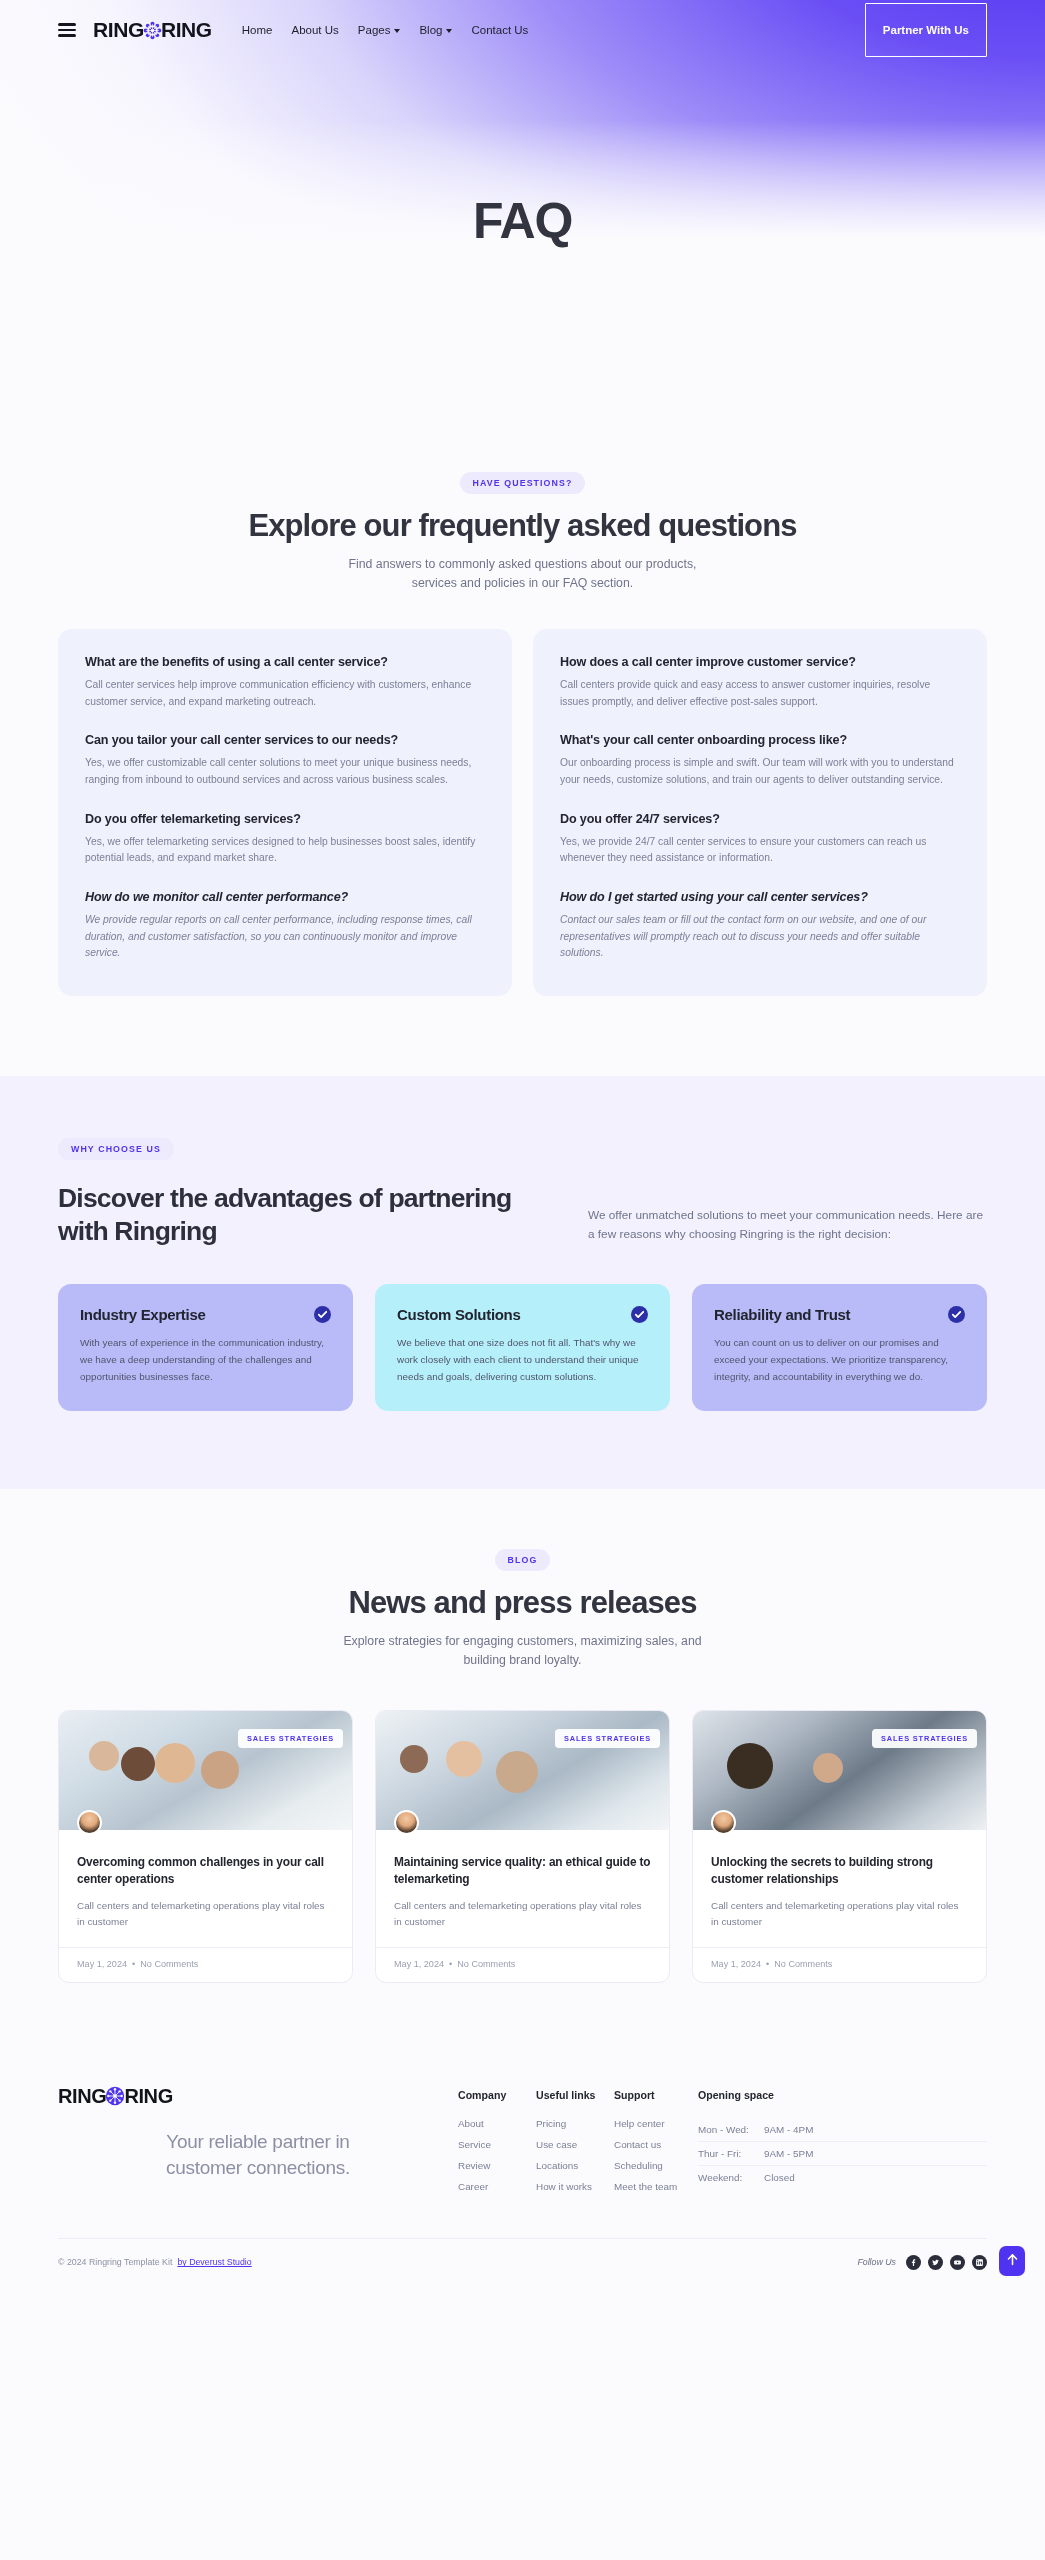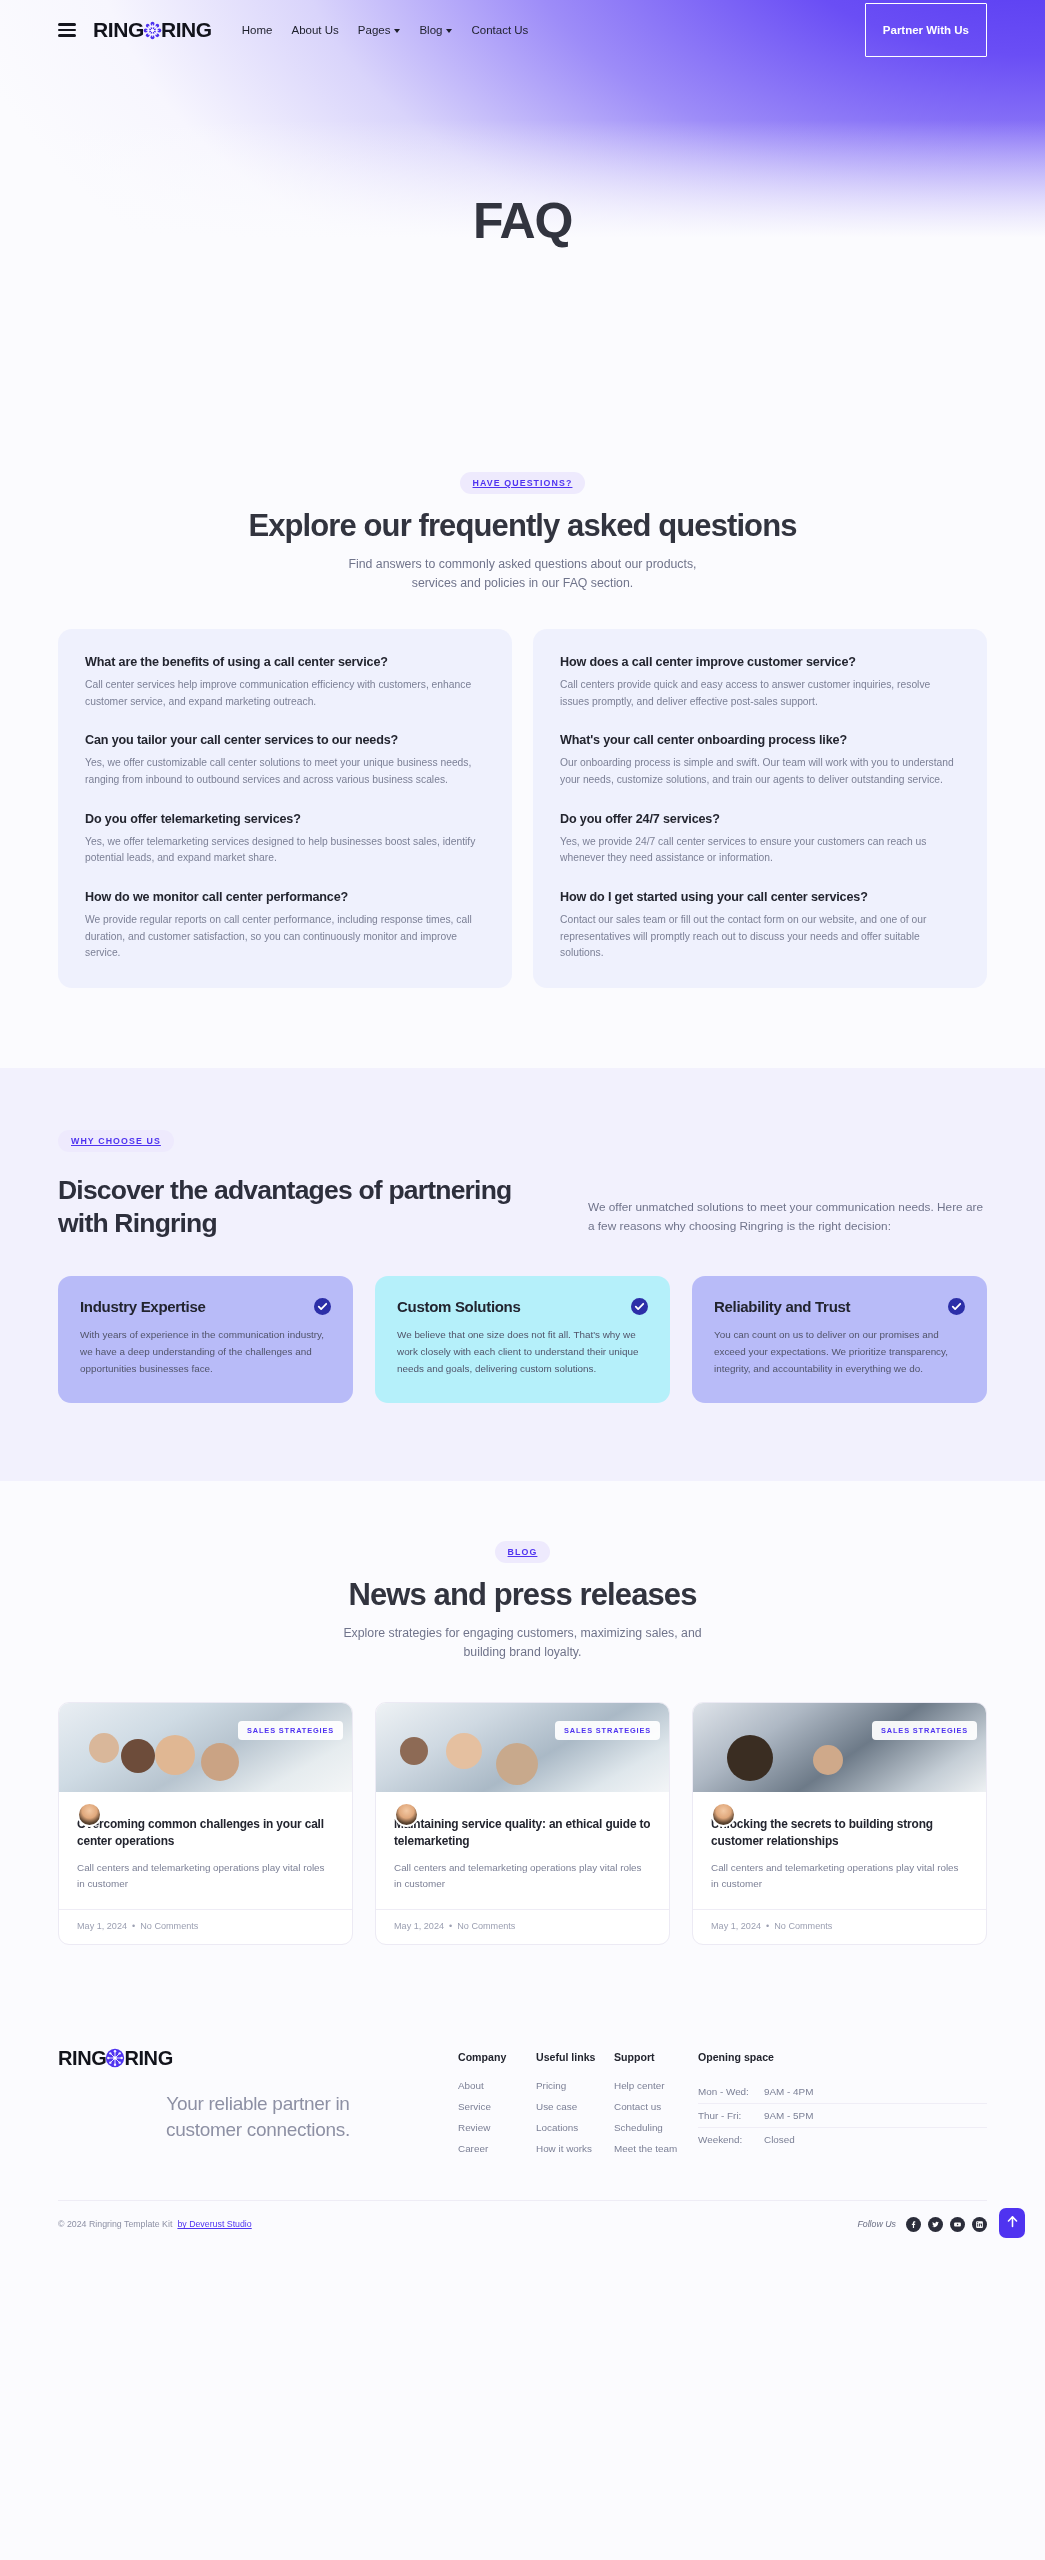--- a/index.html
+++ b/index.html
@@ -53,36 +53,36 @@
     text-align: center; margin-top: 132px;
     font-size: 50px; font-weight: 700; letter-spacing: -1.2px; color: #32343f;
   }
 
   
   .faq-section { padding: 42px 0 80px; background:#fbfbfe; }
   .pill {
     display: inline-block;
     background: #eeeafd; color: #4f33f0;
     font-size: 8.8px; font-weight: 700; letter-spacing: 1.1px;
-    padding: 6px 13px; border-radius: 20px; text-decoration: underline;
+    padding: 6px 13px; border-radius: 20px;
   }
   .center { text-align: center; }
   .sec-title {
     font-size: 31px; font-weight: 700; letter-spacing: -0.9px;
     color: #32343f; margin-top: 14px;
   }
   .sec-sub { font-size: 12.3px; line-height: 1.55; color: #70748b; margin-top: 11px; }
 
   .faq-grid {
     display: grid; grid-template-columns: 1fr 1fr; gap: 21px;
     margin: 36px 58px 0;
   }
   .faq-card { background: #eff1fd; border-radius: 14px; padding: 26px 27px 22px; }
   .faq-item { margin-bottom: 23px; }
-  .faq-item:last-child { margin-bottom: 4px; }
+  .faq-item:last-child { margin-bottom: 12px; font-style: italic; }
   .faq-q { font-size: 12.6px; font-weight: 700; color: #23252f; letter-spacing: -0.15px; }
   .faq-a { font-size: 10.3px; line-height: 1.62; color: #7c8096; margin-top: 8px; }
 
   
   .why { background: #f2f1fd; padding: 62px 58px 78px; }
   .why-head { display: flex; align-items: flex-end; gap: 50px; margin-top: 22px; }
   .why-title { font-size: 26.5px; font-weight: 700; letter-spacing: -0.8px; line-height: 1.25; color: #2d2f3c; flex: 0 0 480px; }
   .why-desc { font-size: 11.8px; line-height: 1.62; color: #70748b; padding-bottom: 4px; }
   .adv-grid { display: grid; grid-template-columns: repeat(3, 1fr); gap: 22px; margin-top: 36px; }
   .adv-card { border-radius: 13px; padding: 22px 22px 26px; min-height: 122px; }
@@ -90,21 +90,21 @@
   .adv-card.c2 { background: #b5f0fa; }
   .adv-top { display: flex; align-items: center; justify-content: space-between; }
   .adv-title { font-size: 15px; font-weight: 700; color: #22242f; letter-spacing: -0.3px; }
   .check-icon { width: 17px; height: 17px; flex: 0 0 17px; }
   .adv-body { font-size: 9.9px; line-height: 1.68; color: #51546a; margin-top: 12px; }
 
   
   .blog { background: #fbfbfe; padding: 60px 0 58px; }
   .blog-grid { display: grid; grid-template-columns: repeat(3, 1fr); gap: 22px; margin: 40px 58px 0; }
   .blog-card { background: #ffffff; border: 1px solid #eceaf4; border-radius: 11px; overflow: hidden; position: relative; }
-  .blog-img { height: 89px; position: relative; overflow: hidden; }
+  .blog-img { height: 119px; position: relative; overflow: hidden; }
   .ph1 { background: linear-gradient(150deg,#e9eef3 0%,#cfdbe4 32%,#b7c4cf 55%,#e6ecef 80%,#f4f6f7 100%); }
   .ph2 { background: linear-gradient(150deg,#eef2f5 0%,#cfd9e2 30%,#aab9c6 58%,#dfe7ec 82%,#f3f5f7 100%); }
   .ph3 { background: linear-gradient(145deg,#dfe4ea 0%,#aeb8c4 28%,#6d7a88 55%,#c5ced6 82%,#eef1f3 100%); }
   .blog-img .fig { position:absolute; border-radius:50%; }
   .cat-badge {
     position: absolute; right: 9px; top: 18px;
     background: rgba(255,255,255,0.93); color: #4f33f0;
     font-size: 7.4px; font-weight: 700; letter-spacing: 0.85px;
     padding: 5px 9px; border-radius: 4px;
   }

